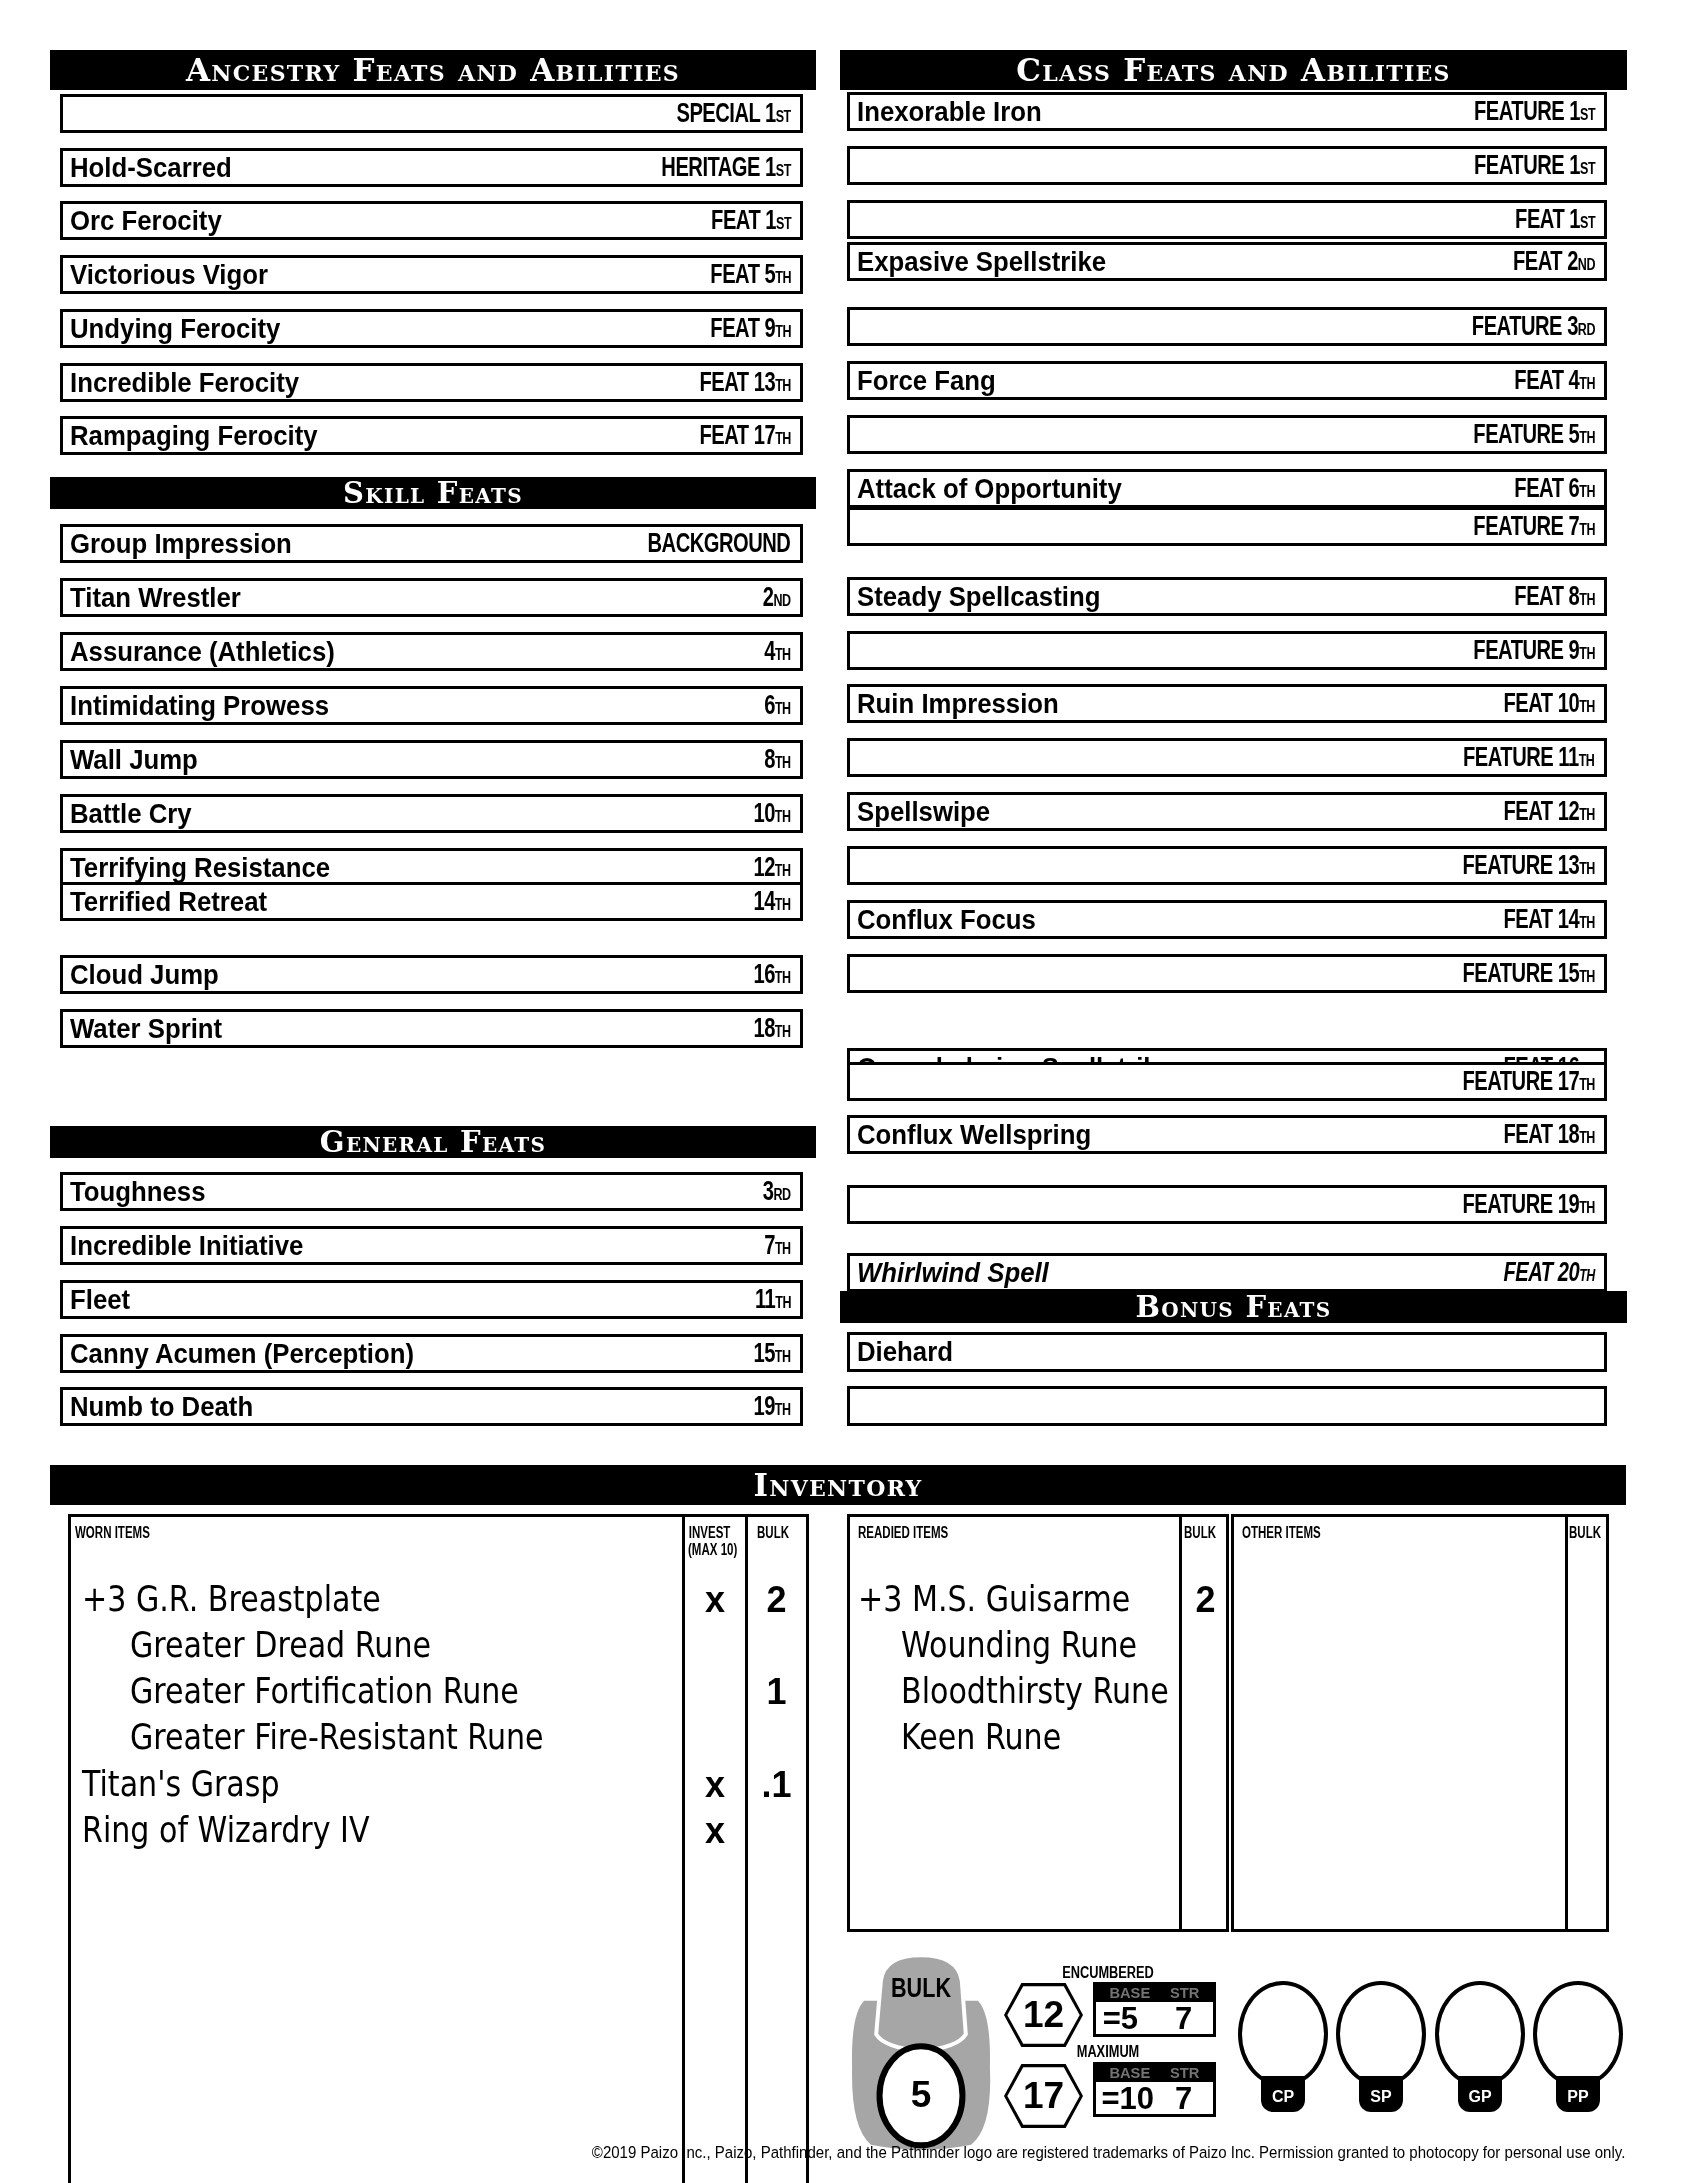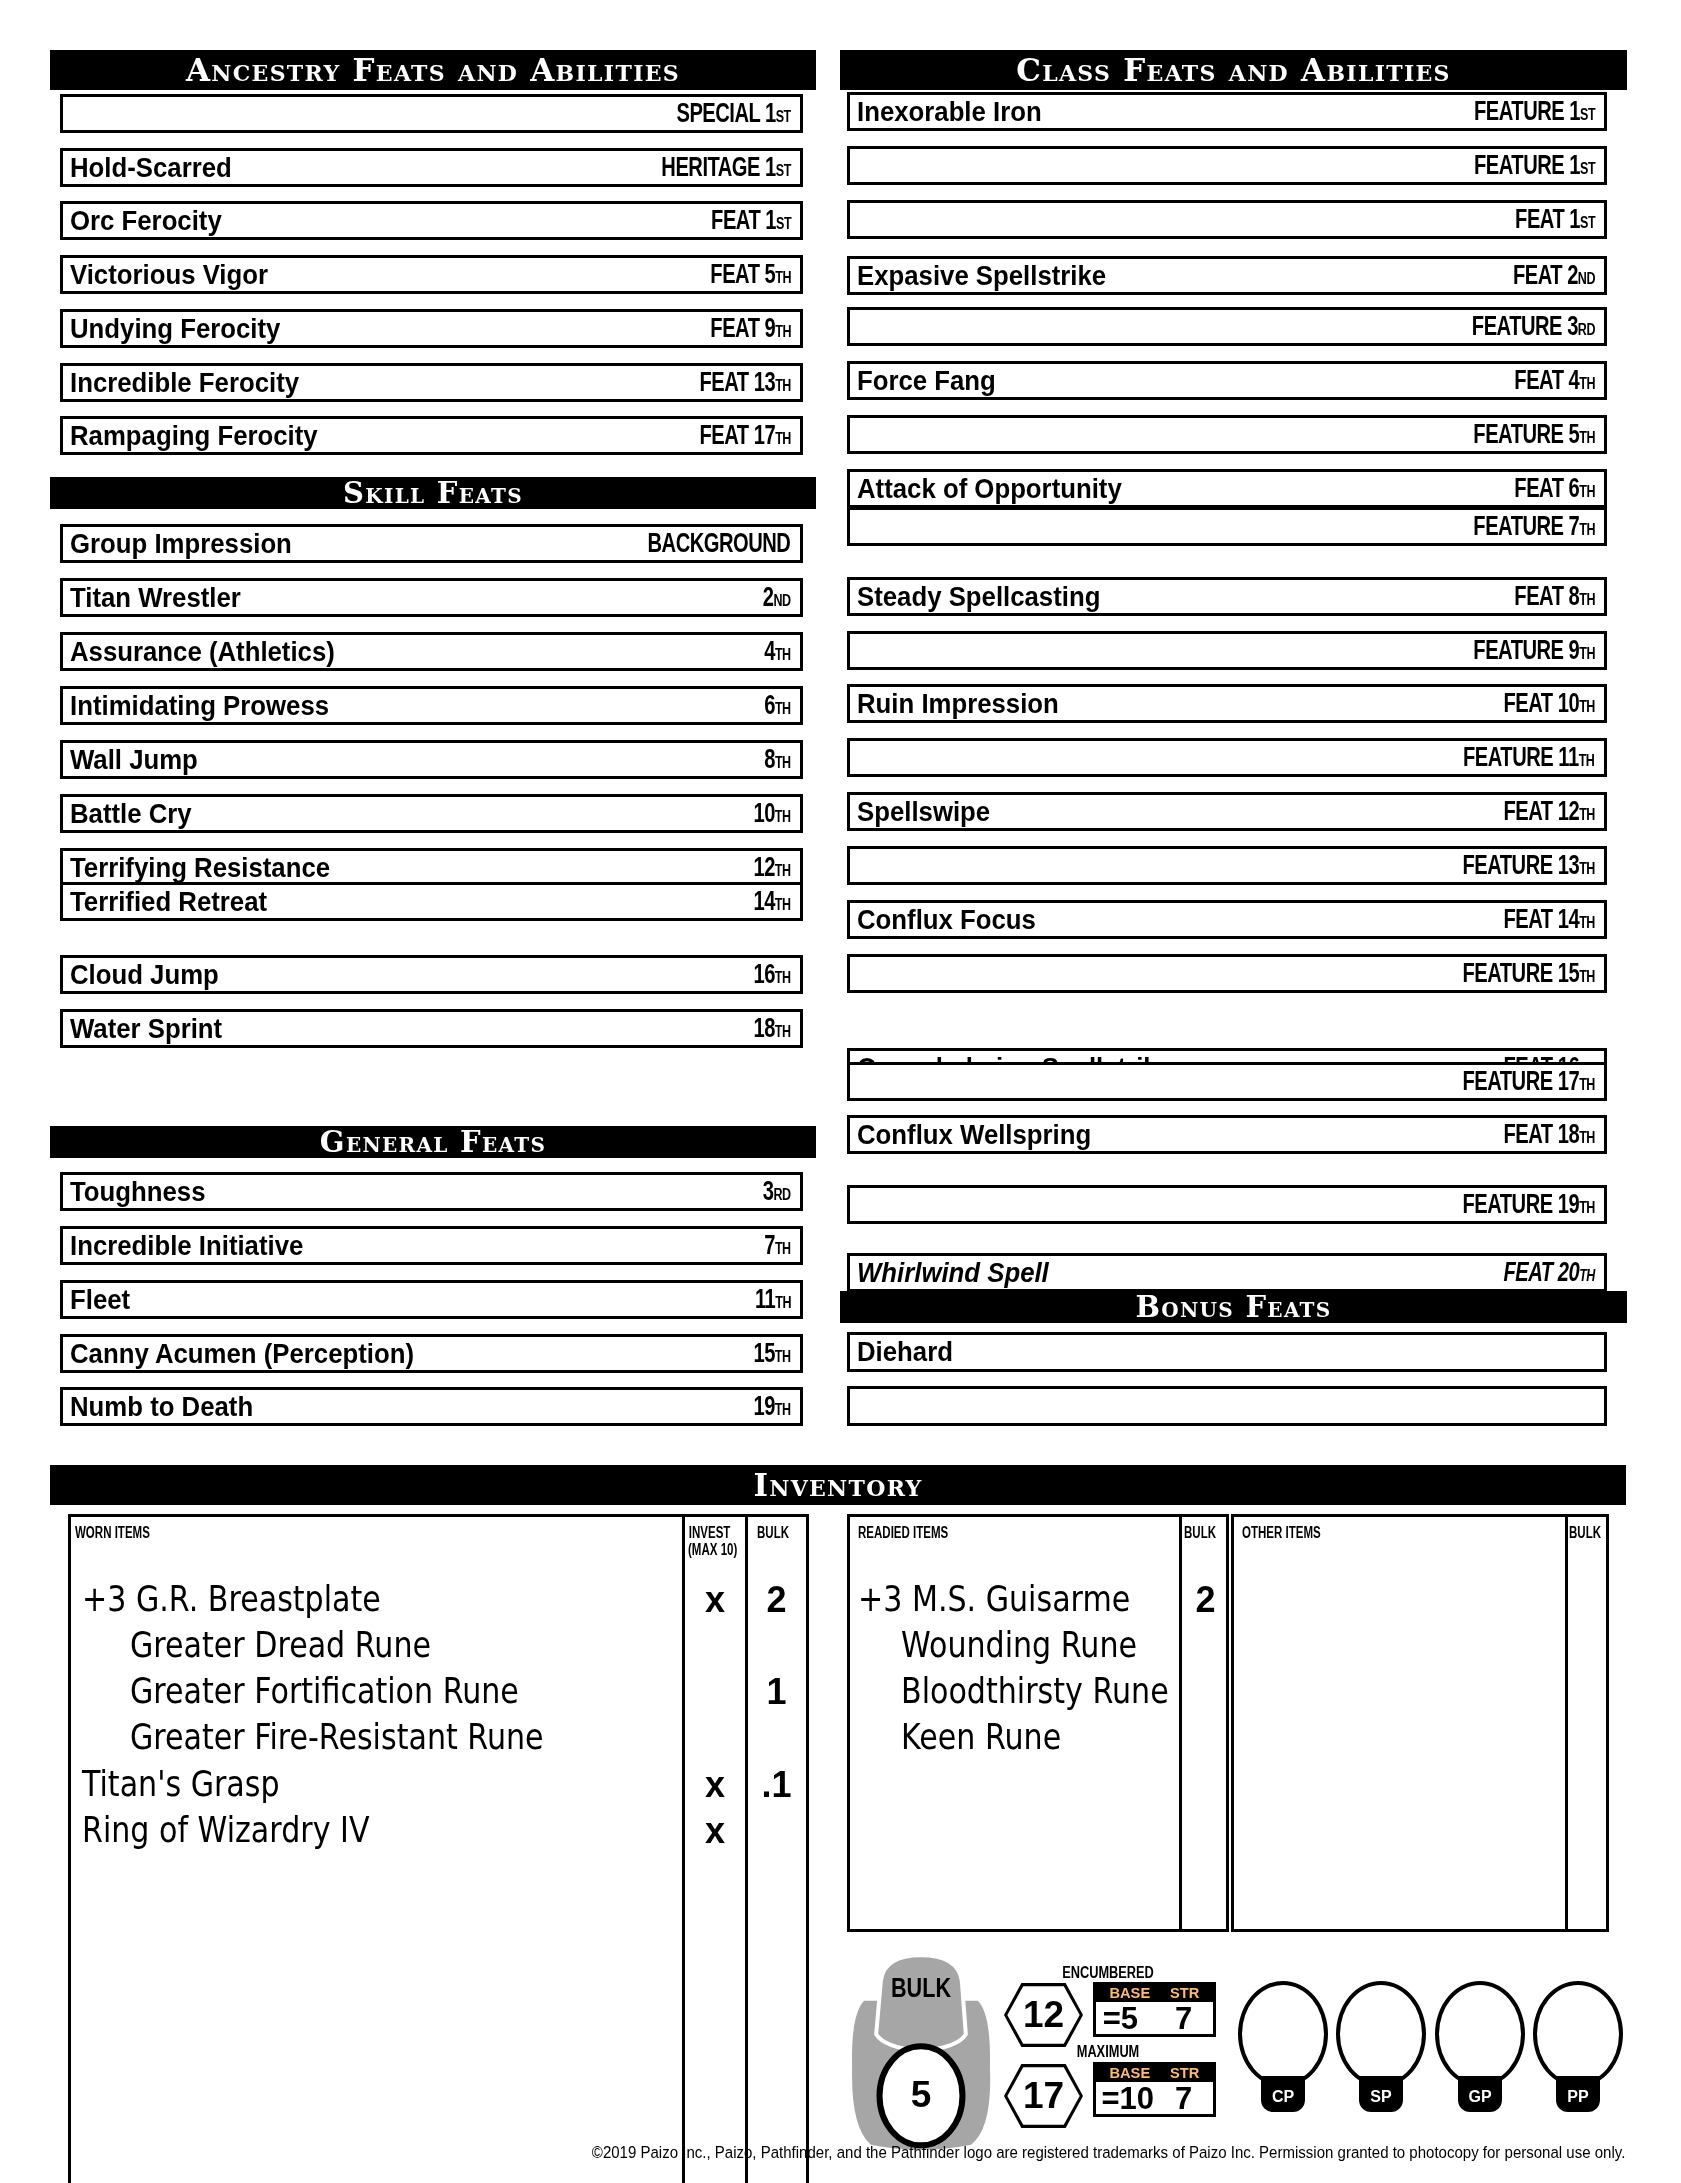--- a/index.html
+++ b/index.html
@@ -11,21 +11,21 @@
   .row .lvl { position:absolute; right:9.4px; top:0; line-height:32px; font-family:"Liberation Sans", sans-serif; font-weight:bold; font-size:28px; white-space:nowrap; transform:scaleX(0.72); transform-origin:right center; letter-spacing:-0.7px; }
   .row .lvl sup { font-size:17.4px; vertical-align:baseline; position:relative; top:0; }
   .inv-box { position:absolute; border:3.3px solid #000; box-sizing:border-box; background:#fff; }
   .vline { position:absolute; top:0; bottom:0; width:2.7px; background:#000; }
   .colhead { position:absolute; font-family:"Liberation Sans", sans-serif; font-weight:bold; font-size:16px; transform:scaleX(0.72); transform-origin:left top; white-space:nowrap; line-height:17.4px; }
   .item { position:absolute; font-family:"DejaVu Sans", sans-serif; font-size:35px; white-space:nowrap; transform:scaleX(0.86); transform-origin:left top; line-height:47px; }
   .mark { position:absolute; font-family:"Liberation Sans", sans-serif; font-weight:bold; font-size:36px; line-height:47px; text-align:center; }
   .octo { position:absolute; width:79px; height:64px; background:#000; clip-path:polygon(22% 0,78% 0,100% 50%,78% 100%,22% 100%,0 50%); }
   .octo .in { position:absolute; left:3.3px; top:3.3px; right:3.3px; bottom:3.3px; background:#fff; clip-path:polygon(22% 0,78% 0,100% 50%,78% 100%,22% 100%,0 50%); display:flex; align-items:center; justify-content:center; font-family:"Liberation Sans", sans-serif; font-weight:bold; font-size:37px; }
   .calc { position:absolute; width:123px; height:55px; border:3.3px solid #000; box-sizing:border-box; background:#fff; }
-  .calc .top { position:absolute; left:0; right:0; top:0; height:17.4px; background:#000; color:#fdba74; font-family:"Liberation Sans", sans-serif; font-weight:bold; font-size:14.7px; line-height:17.4px; }
+  .calc .top { position:absolute; left:0; right:0; top:0; height:17.4px; background:#000; color:#737373; font-family:"Liberation Sans", sans-serif; font-weight:bold; font-size:14.7px; line-height:17.4px; }
   .calc .top span { position:absolute; top:0; }
   .calc .val { position:absolute; top:17.4px; font-family:"Liberation Sans", sans-serif; font-weight:bold; font-size:31px; line-height:33px; }
   .lbl-small { position:absolute; font-family:"Liberation Sans", sans-serif; font-weight:bold; font-size:16px; transform:scaleX(0.8); transform-origin:center top; text-align:center; }
   .coin { position:absolute; width:95px; }
   .coin .circle { position:absolute; left:0; top:0; width:90px; height:106px; border:4px solid #000; border-radius:50%; background:#fff; box-sizing:border-box; }
   .coin .tab { position:absolute; left:23px; top:95px; width:44px; height:36px; background:#000; color:#fff; border-radius:0 0 12px 12px; font-family:"Liberation Sans", sans-serif; font-weight:bold; font-size:16px; text-align:center; line-height:41px; }
   .footer { position:absolute; right:56px; top:2143px; font-family:"Liberation Sans", sans-serif; font-size:16.7px; white-space:nowrap; }
 </style>
 </head>
 <body>
@@ -137,21 +137,21 @@
       <span class="lvl"><span>FEATURE</span><span> </span><span>1</span><sup>ST</sup></span>
     </div>
     <div class="row" style="top: 54px;">
       <span class="name"></span>
       <span class="lvl"><span>FEATURE</span><span> </span><span>1</span><sup>ST</sup></span>
     </div>
     <div class="row" style="top: 108px;">
       <span class="name"></span>
       <span class="lvl"><span>FEAT</span><span> </span><span>1</span><sup>ST</sup></span>
     </div>
-    <div class="row" style="top: 164px;">
+    <div class="row" style="top: 150px;">
       <span class="name">Expasive Spellstrike</span>
       <span class="lvl"><span>FEAT</span><span> </span><span>2</span><sup>ND</sup></span>
     </div>
     <div class="row" style="top: 215px;">
       <span class="name"></span>
       <span class="lvl"><span>FEATURE</span><span> </span><span>3</span><sup>RD</sup></span>
     </div>
     <div class="row" style="top: 269px;">
       <span class="name">Force Fang</span>
       <span class="lvl"><span>FEAT</span><span> </span><span>4</span><sup>TH</sup></span>

